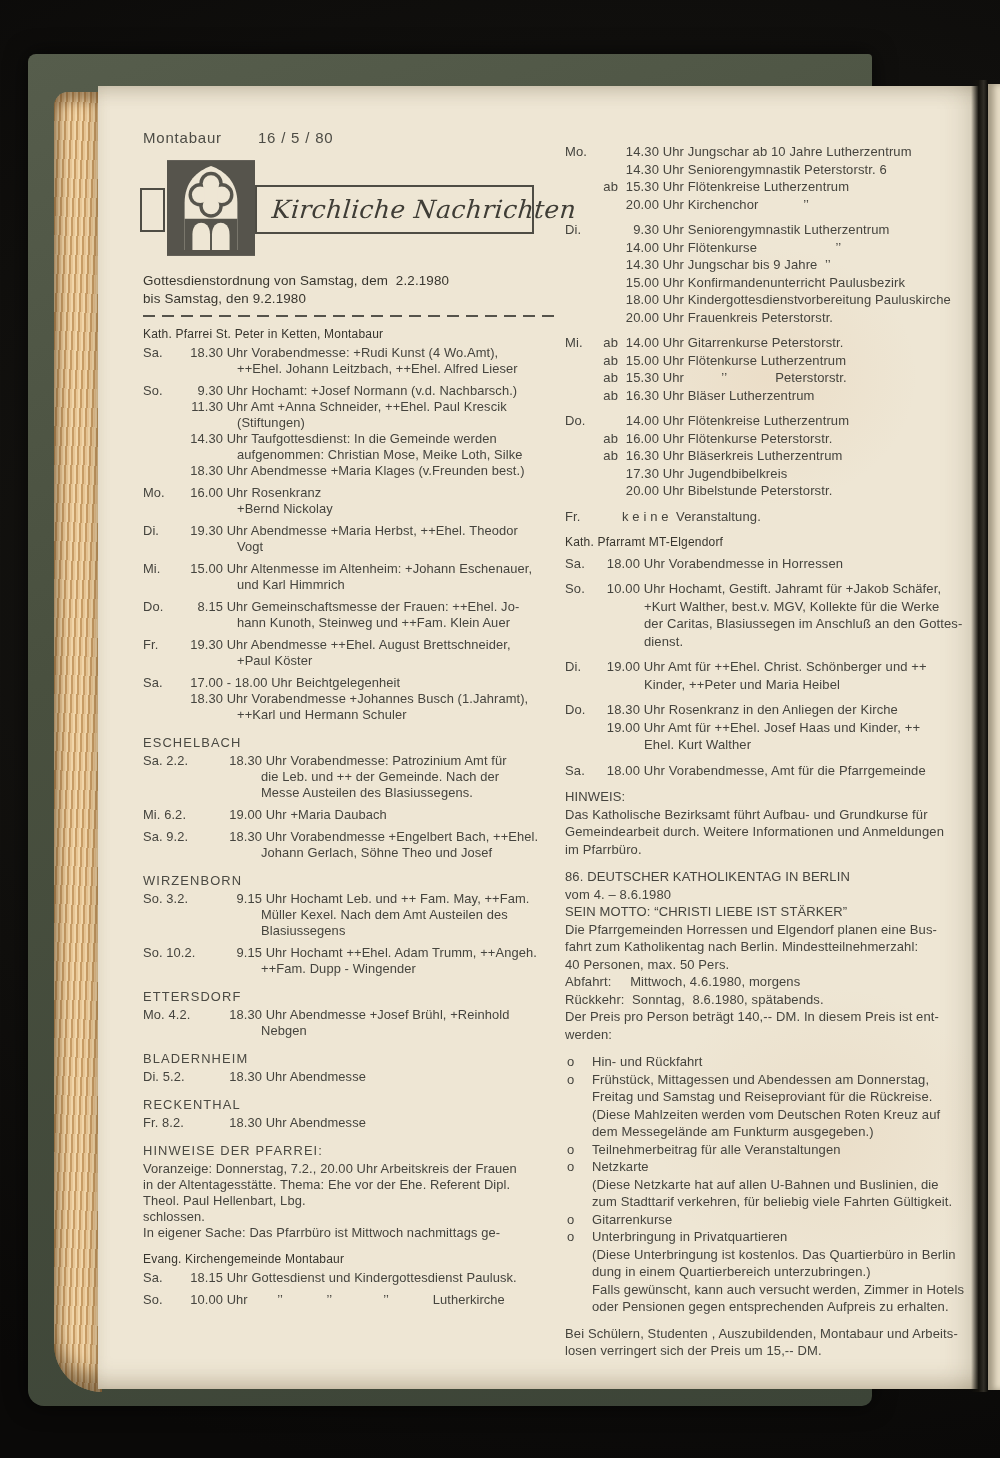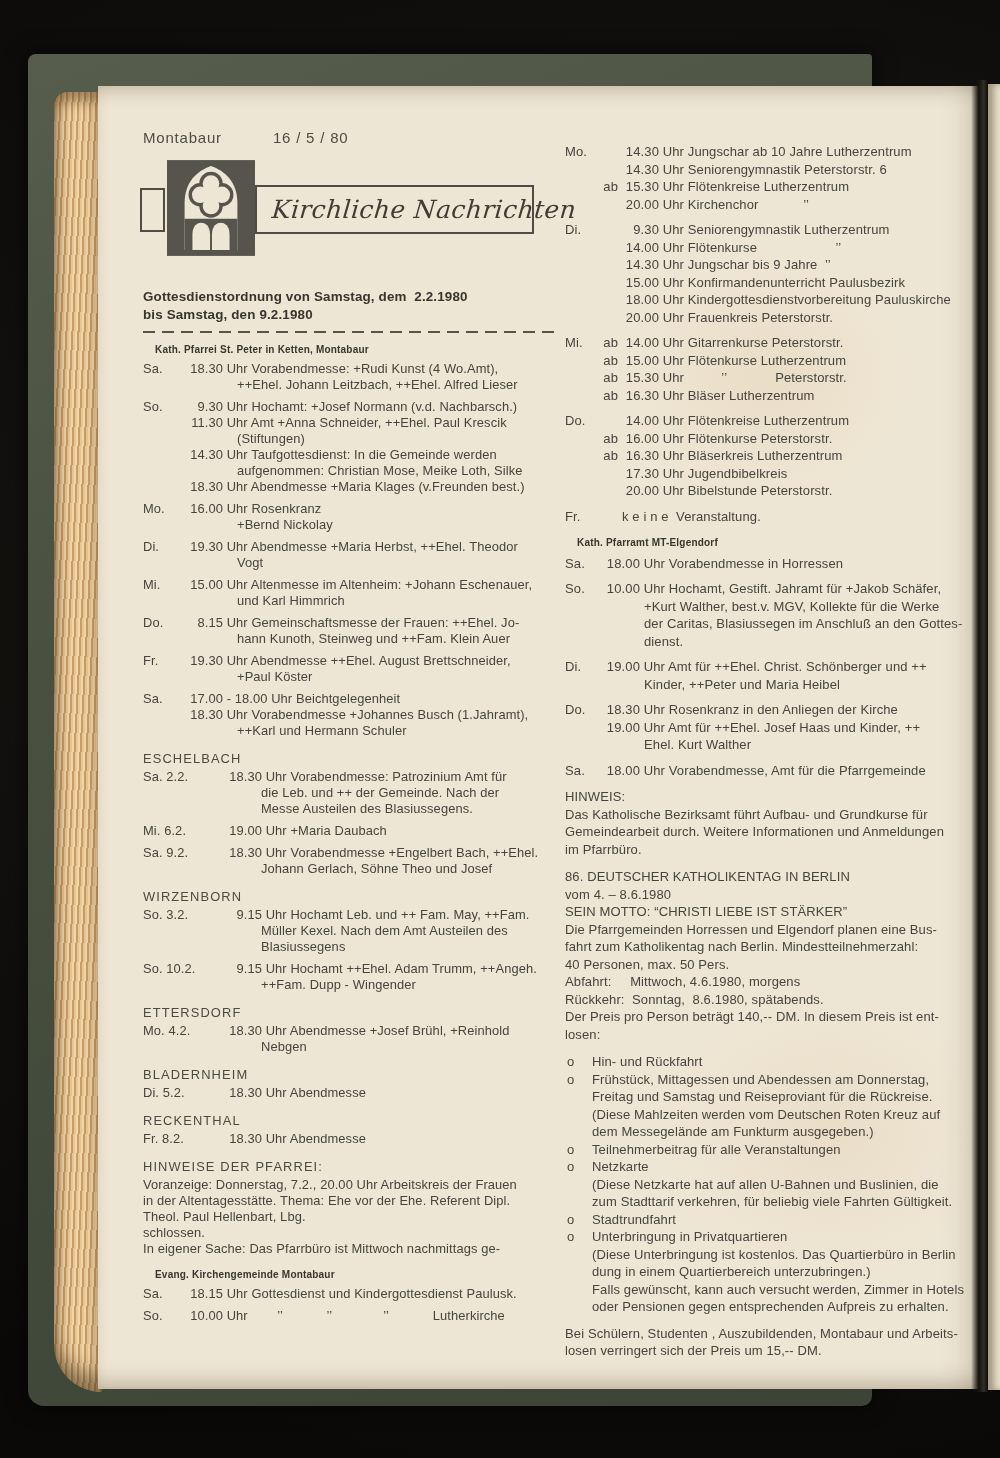--- a/index.html
+++ b/index.html
@@ -19,32 +19,32 @@
   #stain-1{left:520px;top:160px;width:300px;height:260px;background:radial-gradient(closest-side,rgba(214,160,110,.12),rgba(214,160,110,0))}
   #stain-2{left:560px;top:900px;width:340px;height:300px;background:radial-gradient(closest-side,rgba(200,150,100,.10),rgba(200,150,100,0))}
   #gutter-shadow{position:absolute;left:971px;top:80px;width:17px;height:1312px;
     background:linear-gradient(90deg,rgba(15,14,11,0),#14120d 45%,#312e27 75%,#0c0b08)}
   #facing-page{position:absolute;left:988px;top:84px;width:12px;height:1306px;background:#e9dfc8;box-shadow:inset 6px 0 6px rgba(60,50,30,.4)}
 
   .col{position:absolute}
   #left-col{left:45px;top:44px;width:421px;font-size:12.9px;line-height:16px;letter-spacing:.1px}
   #right-col{left:467px;top:57px;width:426px;font-size:13px;line-height:17.5px;letter-spacing:.12px}
 
-  .dateline{display:flex;gap:51px;font-size:15px;letter-spacing:.8px;color:#4d4c45;margin-bottom:14px}
+  .dateline{display:flex;gap:36px;font-size:15px;letter-spacing:.8px;color:#4d4c45;margin-bottom:14px}
   .masthead{position:relative;height:96px;margin-top:14px}
   .m-rect1{position:absolute;left:-3px;top:28px;width:25px;height:44px;border:2.5px solid #4e4c44}
   .m-icon{position:absolute;left:24px;top:0}
   .m-banner{position:absolute;left:112px;top:25px;width:279px;height:49px;border:2.5px solid #4e4c44;display:flex;align-items:center;padding-left:15px}
   .m-title{font-family:"DejaVu Serif",serif;font-style:italic;font-size:25px;color:#3f3d36;letter-spacing:.4px;transform:skewX(-5deg);white-space:pre}
-  .intro{margin-top:32px;font-weight:700;font-size:13.4px;line-height:18px;color:#37352e;letter-spacing:.15px}
+  .intro{margin-top:16px;font-weight:400;font-size:13.4px;line-height:18px;color:#37352e;letter-spacing:.15px}
   .dash-divider{height:2px;width:412px;margin:7px 0 9px;background:repeating-linear-gradient(90deg,#55534b 0 12px,transparent 12px 19px)}
 
   .ln{white-space:pre}
   .blk{margin-bottom:9px}
-  .blk.heading{font-weight:700;color:#37352e;font-size:10px;letter-spacing:.2px;margin:2px 12px 3px}
+  .blk.heading{font-weight:400;color:#37352e;font-size:12px;letter-spacing:.2px;margin:2px 0 3px}
   .blk.subhead{letter-spacing:1.1px;color:#4a4942;margin:12px 0 2px}
   .blk.para{margin-bottom:10px}
   .row{display:flex;margin-bottom:6px}
   #right-col .row{margin-bottom:8px}
   .day{flex:0 0 40px}
   .body{flex:1 1 auto;min-width:0}
   .pre{display:inline-block;width:0;text-align:right}
   .time{display:inline-block;width:40px;text-align:right}
   .cont{padding-left:54px}
   .style-b .day{flex-basis:79px}
@@ -363,21 +363,21 @@
         <div class="blk para">
           <div class="ln">86. DEUTSCHER KATHOLIKENTAG IN BERLIN</div>
           <div class="ln">vom 4. – 8.6.1980</div>
           <div class="ln">SEIN MOTTO: “CHRISTI LIEBE IST STÄRKER”</div>
           <div class="ln">Die Pfarrgemeinden Horressen und Elgendorf planen eine Bus-</div>
           <div class="ln">fahrt zum Katholikentag nach Berlin. Mindestteilnehmerzahl:</div>
           <div class="ln">40 Personen, max. 50 Pers.</div>
           <div class="ln">Abfahrt:     Mittwoch, 4.6.1980, morgens</div>
           <div class="ln">Rückkehr:  Sonntag,  8.6.1980, spätabends.</div>
           <div class="ln">Der Preis pro Person beträgt 140,-- DM. In diesem Preis ist ent-</div>
-          <div class="ln">losen:</div>
+          <div class="ln">werden:</div>
         </div>
         <div class="blk list">
           <div class="li">
             <span class="marker">o</span>
             <div class="ln">Hin- und Rückfahrt</div>
           </div>
           <div class="li">
             <span class="marker">o</span>
             <div class="ln">Frühstück, Mittagessen und Abendessen am Donnerstag,</div>
             <div class="ln">Freitag und Samstag und Reiseproviant für die Rückreise.</div>
@@ -389,21 +389,21 @@
             <div class="ln">Teilnehmerbeitrag für alle Veranstaltungen</div>
           </div>
           <div class="li">
             <span class="marker">o</span>
             <div class="ln">Netzkarte</div>
             <div class="ln">(Diese Netzkarte hat auf allen U-Bahnen und Buslinien, die</div>
             <div class="ln">zum Stadttarif verkehren, für beliebig viele Fahrten Gültigkeit.</div>
           </div>
           <div class="li">
             <span class="marker">o</span>
-            <div class="ln">Stadtrundfahrt</div>
+            <div class="ln">Gitarrenkurse</div>
           </div>
           <div class="li">
             <span class="marker">o</span>
             <div class="ln">Unterbringung in Privatquartieren</div>
             <div class="ln">(Diese Unterbringung ist kostenlos. Das Quartierbüro in Berlin</div>
             <div class="ln">dung in einem Quartierbereich unterzubringen.)</div>
             <div class="ln">Falls gewünscht, kann auch versucht werden, Zimmer in Hotels</div>
             <div class="ln">oder Pensionen gegen entsprechenden Aufpreis zu erhalten.</div>
           </div>
         </div>

